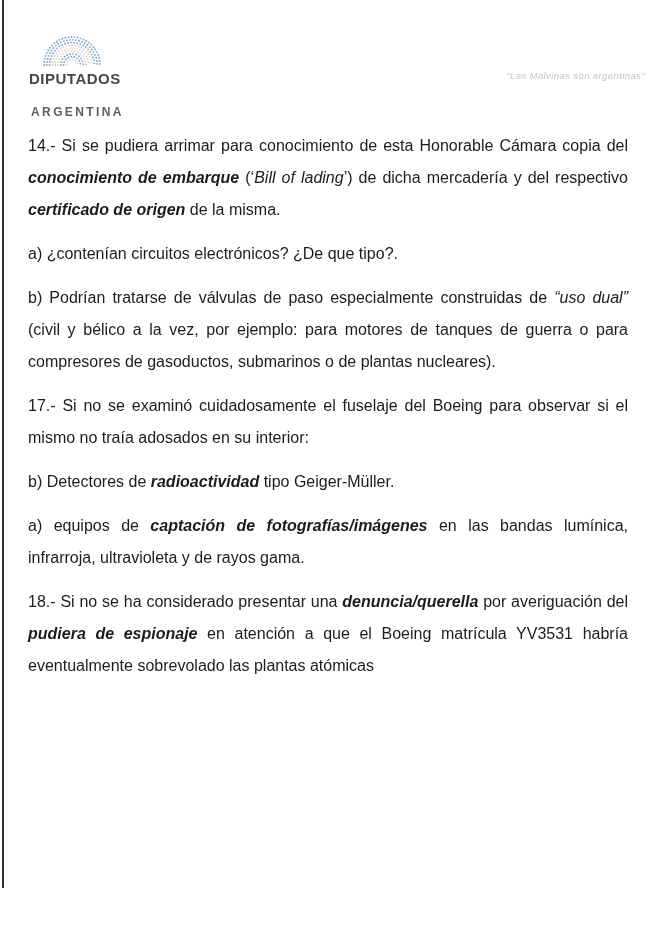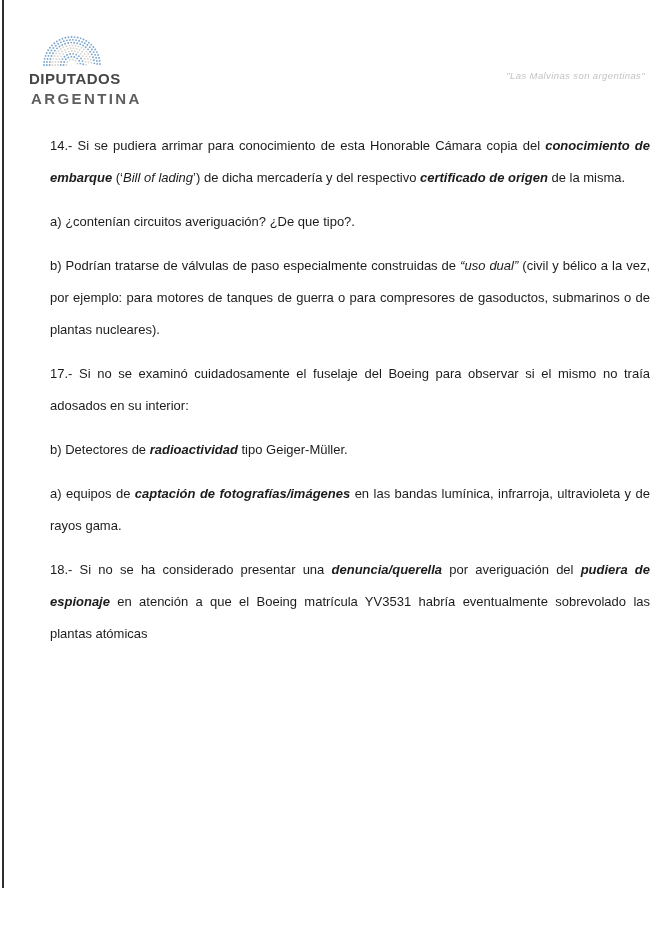--- a/index.html
+++ b/index.html
@@ -29,44 +29,44 @@
   .brand svg { display: block; margin: 0 auto; }
   .brand-title {
     font-size: 15px;
     font-weight: 700;
     letter-spacing: 0.5px;
     color: #474747;
     margin-top: 3px;
     white-space: nowrap;
   }
   .brand-sub {
-    font-size: 15px;
+    font-size: 12px;
     font-weight: 700;
     letter-spacing: 2.4px;
     color: #5e5e5e;
-    margin-top: 3px;
+    margin-top: 18px;
     padding-left: 2px;
     white-space: nowrap;
   }
   .tagline {
     position: absolute;
     top: 70px;
     right: 23px;
     font-size: 9.5px;
     font-style: italic;
     letter-spacing: 0.4px;
     color: #c3c3c3;
   }
   .content {
     position: absolute;
-    left: 50px;
+    left: 28px;
     top: 130px;
     width: 600px;
     color: #1c1c1c;
-    font-size: 13px;
+    font-size: 16px;
     line-height: 32px;
     text-align: justify;
   }
   .para { margin: 0 0 12px 0; }
   .bi { font-weight: 700; font-style: italic; }
   .it { font-style: italic; }
 </style>
 </head>
 <body>
 
@@ -92,21 +92,21 @@
     <div class="brand-sub">ARGENTINA</div>
   </div>
 
   <div class="tagline">"Las Malvinas son argentinas"</div>
 
   <div class="content">
 
     <p class="para"><span>14.- Si se pudiera arrimar para conocimiento de esta Honorable Cámara copia del </span><span class="bi">conocimiento de embarque</span><span> (‘</span><span class="it">Bill of lading</span><span>’) de dicha mercadería y del respectivo </span><span class="bi">certificado de origen</span><span> de la misma.</span></p>
 
 
-    <p class="para"><span>a) ¿contenían circuitos averiguación? ¿De que tipo?.</span></p>
+    <p class="para"><span>a) ¿contenían circuitos electrónicos? ¿De que tipo?.</span></p>
 
     <p class="para"><span>b) Podrían tratarse de válvulas de paso especialmente construidas de </span><span class="it">“uso dual”</span><span> (civil y bélico a la vez, por ejemplo: para motores de tanques de guerra o para compresores de gasoductos, submarinos o de plantas nucleares).</span></p>
 
 
     <p class="para"><span>17.- Si no se examinó cuidadosamente el fuselaje del Boeing para observar si el mismo no traía adosados en su interior:</span></p>
 
     <p class="para"><span>b) Detectores de </span><span class="bi">radioactividad</span><span> tipo Geiger-Müller.</span></p>
 
     <p class="para"><span>a) equipos de </span><span class="bi">captación de fotografías/imágenes</span><span> en las bandas lumínica, infrarroja, ultravioleta y de rayos gama.</span></p>
 

